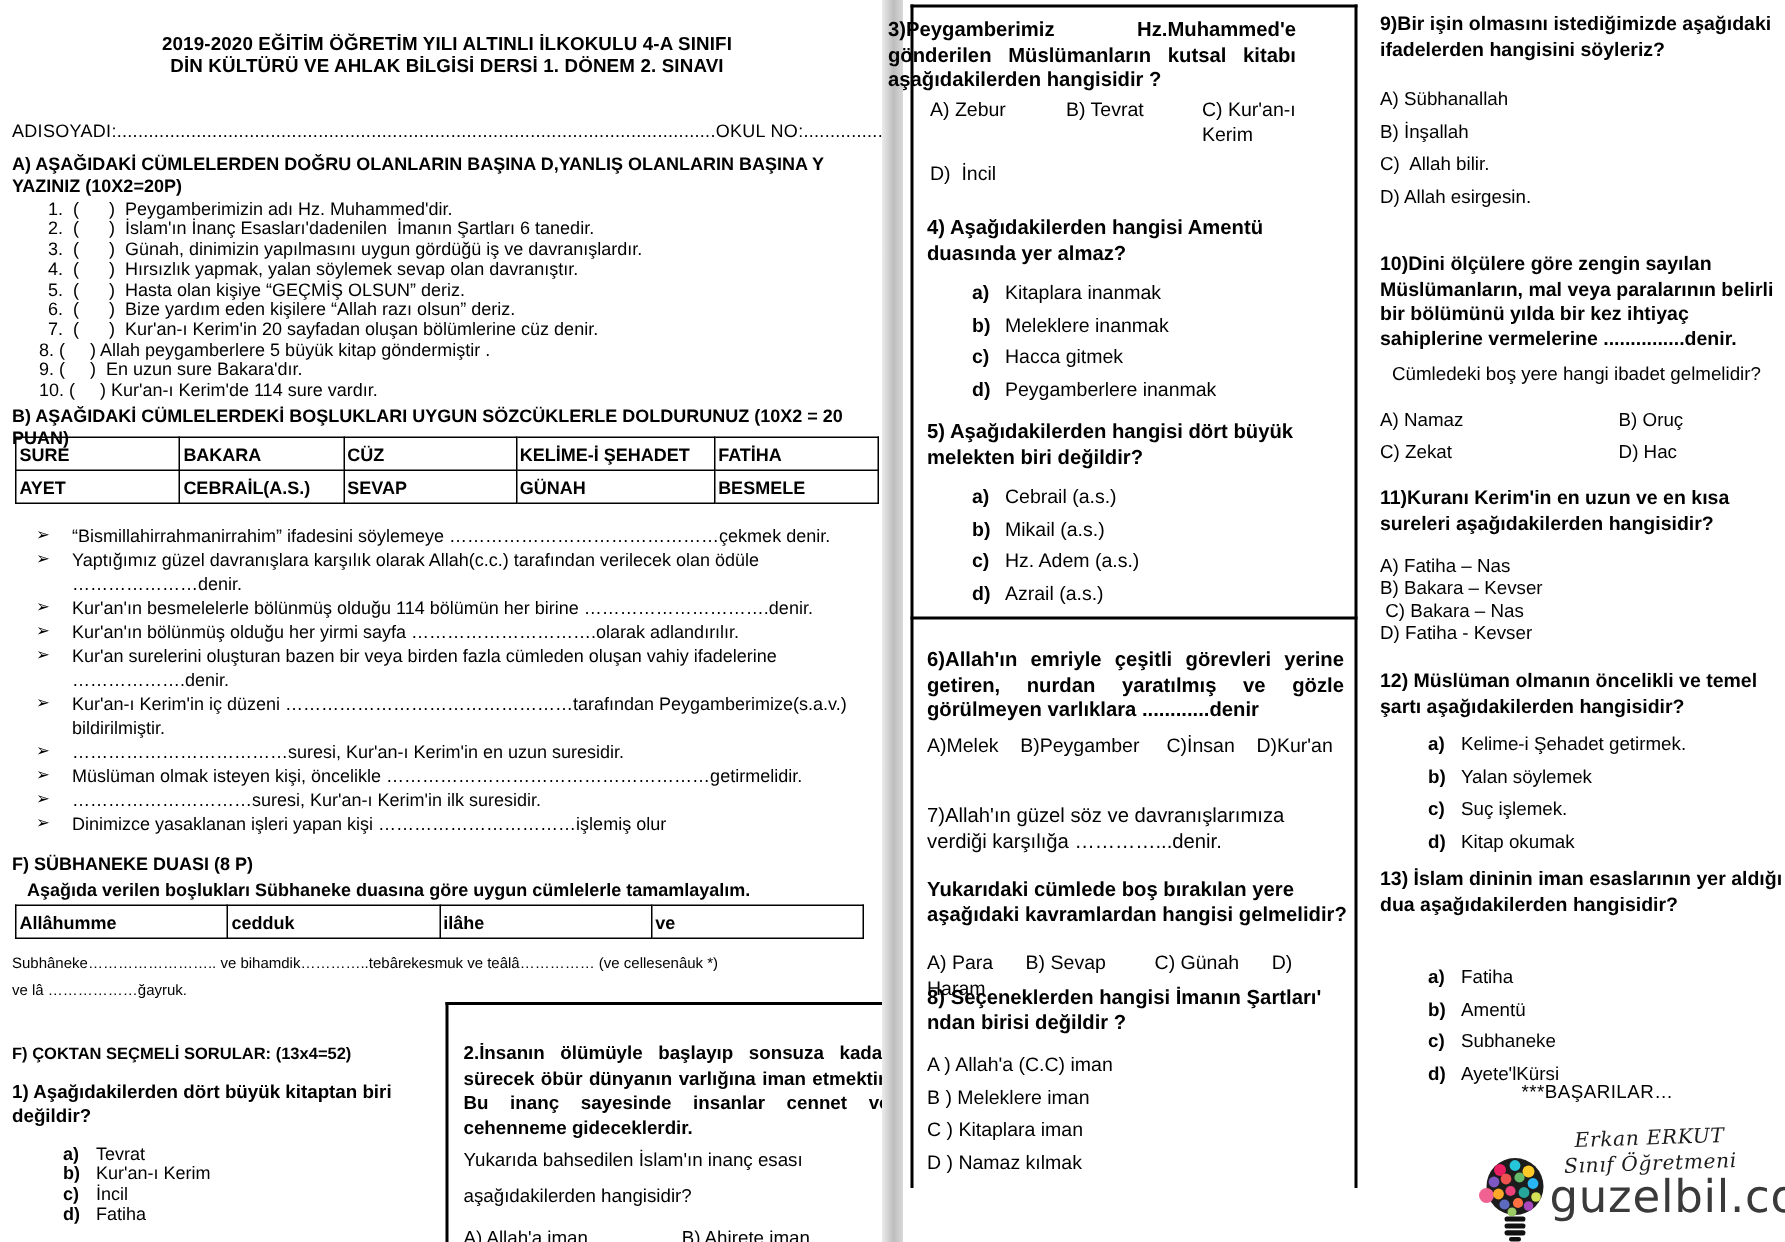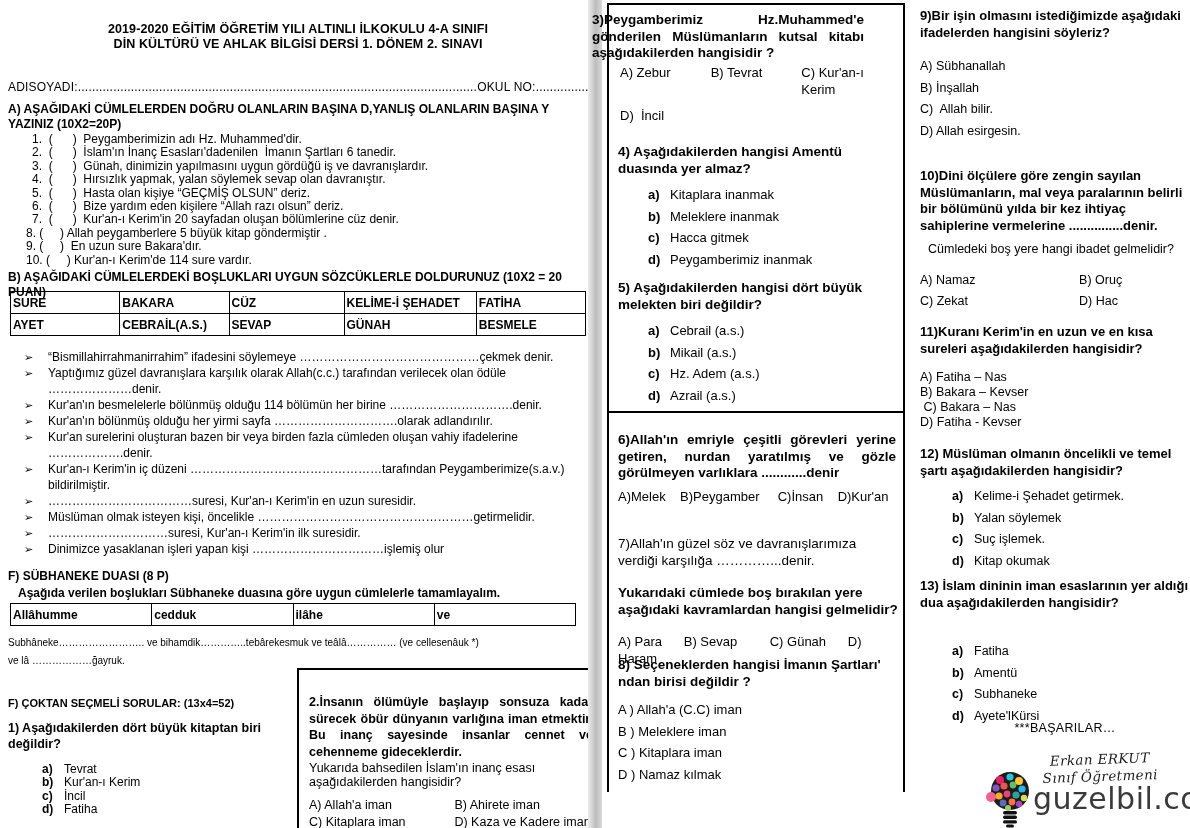--- a/index.html
+++ b/index.html
@@ -138,21 +138,21 @@
     <div><span class="opt-label">a)</span><span>Tevrat</span></div>
     <div><span class="opt-label">b)</span><span>Kur'an-ı Kerim</span></div>
     <div><span class="opt-label">c)</span><span>İncil</span></div>
     <div><span class="opt-label">d)</span><span>Fatiha</span></div>
   </div>
 
   <div class="abs vline" style="left:297px;top:668px;height:160px;"></div>
   <div class="abs hline" style="left:297px;top:668px;width:297px;"></div>
   <div class="abs" style="left:309px;top:694px;width:284px;">
     <div class="just" style="font-size:12.5px;font-weight:bold;line-height:16.5px;">2.İnsanın ölümüyle başlayıp sonsuza kadar sürecek öbür dünyanın varlığına iman etmektir. Bu inanç sayesinde insanlar cennet ve cehenneme gideceklerdir.</div>
-    <div style="font-size:12.5px;line-height:14px;margin-top:1px;">Yukarıda bahsedilen İslam'ın inanç esası aşağıdakilerden hangisidir?</div>
+    <div style="font-size:12.5px;line-height:24px;margin-top:1px;">Yukarıda bahsedilen İslam'ın inanç esası aşağıdakilerden hangisidir?</div>
     <div class="grid2" style="grid-template-columns:1.05fr 1fr;row-gap:3px;font-size:12.5px;margin-top:9px;">
       <span>A) Allah'a iman</span>
       <span>B) Ahirete iman</span>
       <span>C) Kitaplara iman</span>
       <span>D) Kaza ve Kadere iman</span>
     </div>
   </div>
 
   <div class="abs page-gap" style="left:588px;top:0;width:14px;height:828px;"></div>
 
@@ -167,21 +167,21 @@
     <span class="pre">B) Tevrat</span>
     <span class="pre">C) Kur'an-ı Kerim</span>
     <span class="pre">D)  İncil</span>
   </div>
 
   <div class="abs q-mid" style="left:618px;top:144px;width:276px;">4) Aşağıdakilerden hangisi Amentü duasında yer almaz?</div>
   <div class="abs opt13" style="left:648px;top:186px;width:246px;">
     <div class="opt-row"><span class="opt-label">a)</span><span>Kitaplara inanmak</span></div>
     <div class="opt-row"><span class="opt-label">b)</span><span>Meleklere inanmak</span></div>
     <div class="opt-row"><span class="opt-label">c)</span><span>Hacca gitmek</span></div>
-    <div class="opt-row"><span class="opt-label">d)</span><span>Peygamberimiz inanmak</span></div>
+    <div class="opt-row"><span class="opt-label">d)</span><span>Peygamberlere inanmak</span></div>
   </div>
 
   <div class="abs q-mid" style="left:618px;top:280px;width:280px;">5)  Aşağıdakilerden hangisi dört büyük melekten biri değildir?</div>
   <div class="abs opt13" style="left:648px;top:322px;width:246px;">
     <div class="opt-row"><span class="opt-label">a)</span><span>Cebrail (a.s.)</span></div>
     <div class="opt-row"><span class="opt-label">b)</span><span>Mikail (a.s.)</span></div>
     <div class="opt-row"><span class="opt-label">c)</span><span>Hz. Adem (a.s.)</span></div>
     <div class="opt-row"><span class="opt-label">d)</span><span>Azrail (a.s.)</span></div>
   </div>
 

